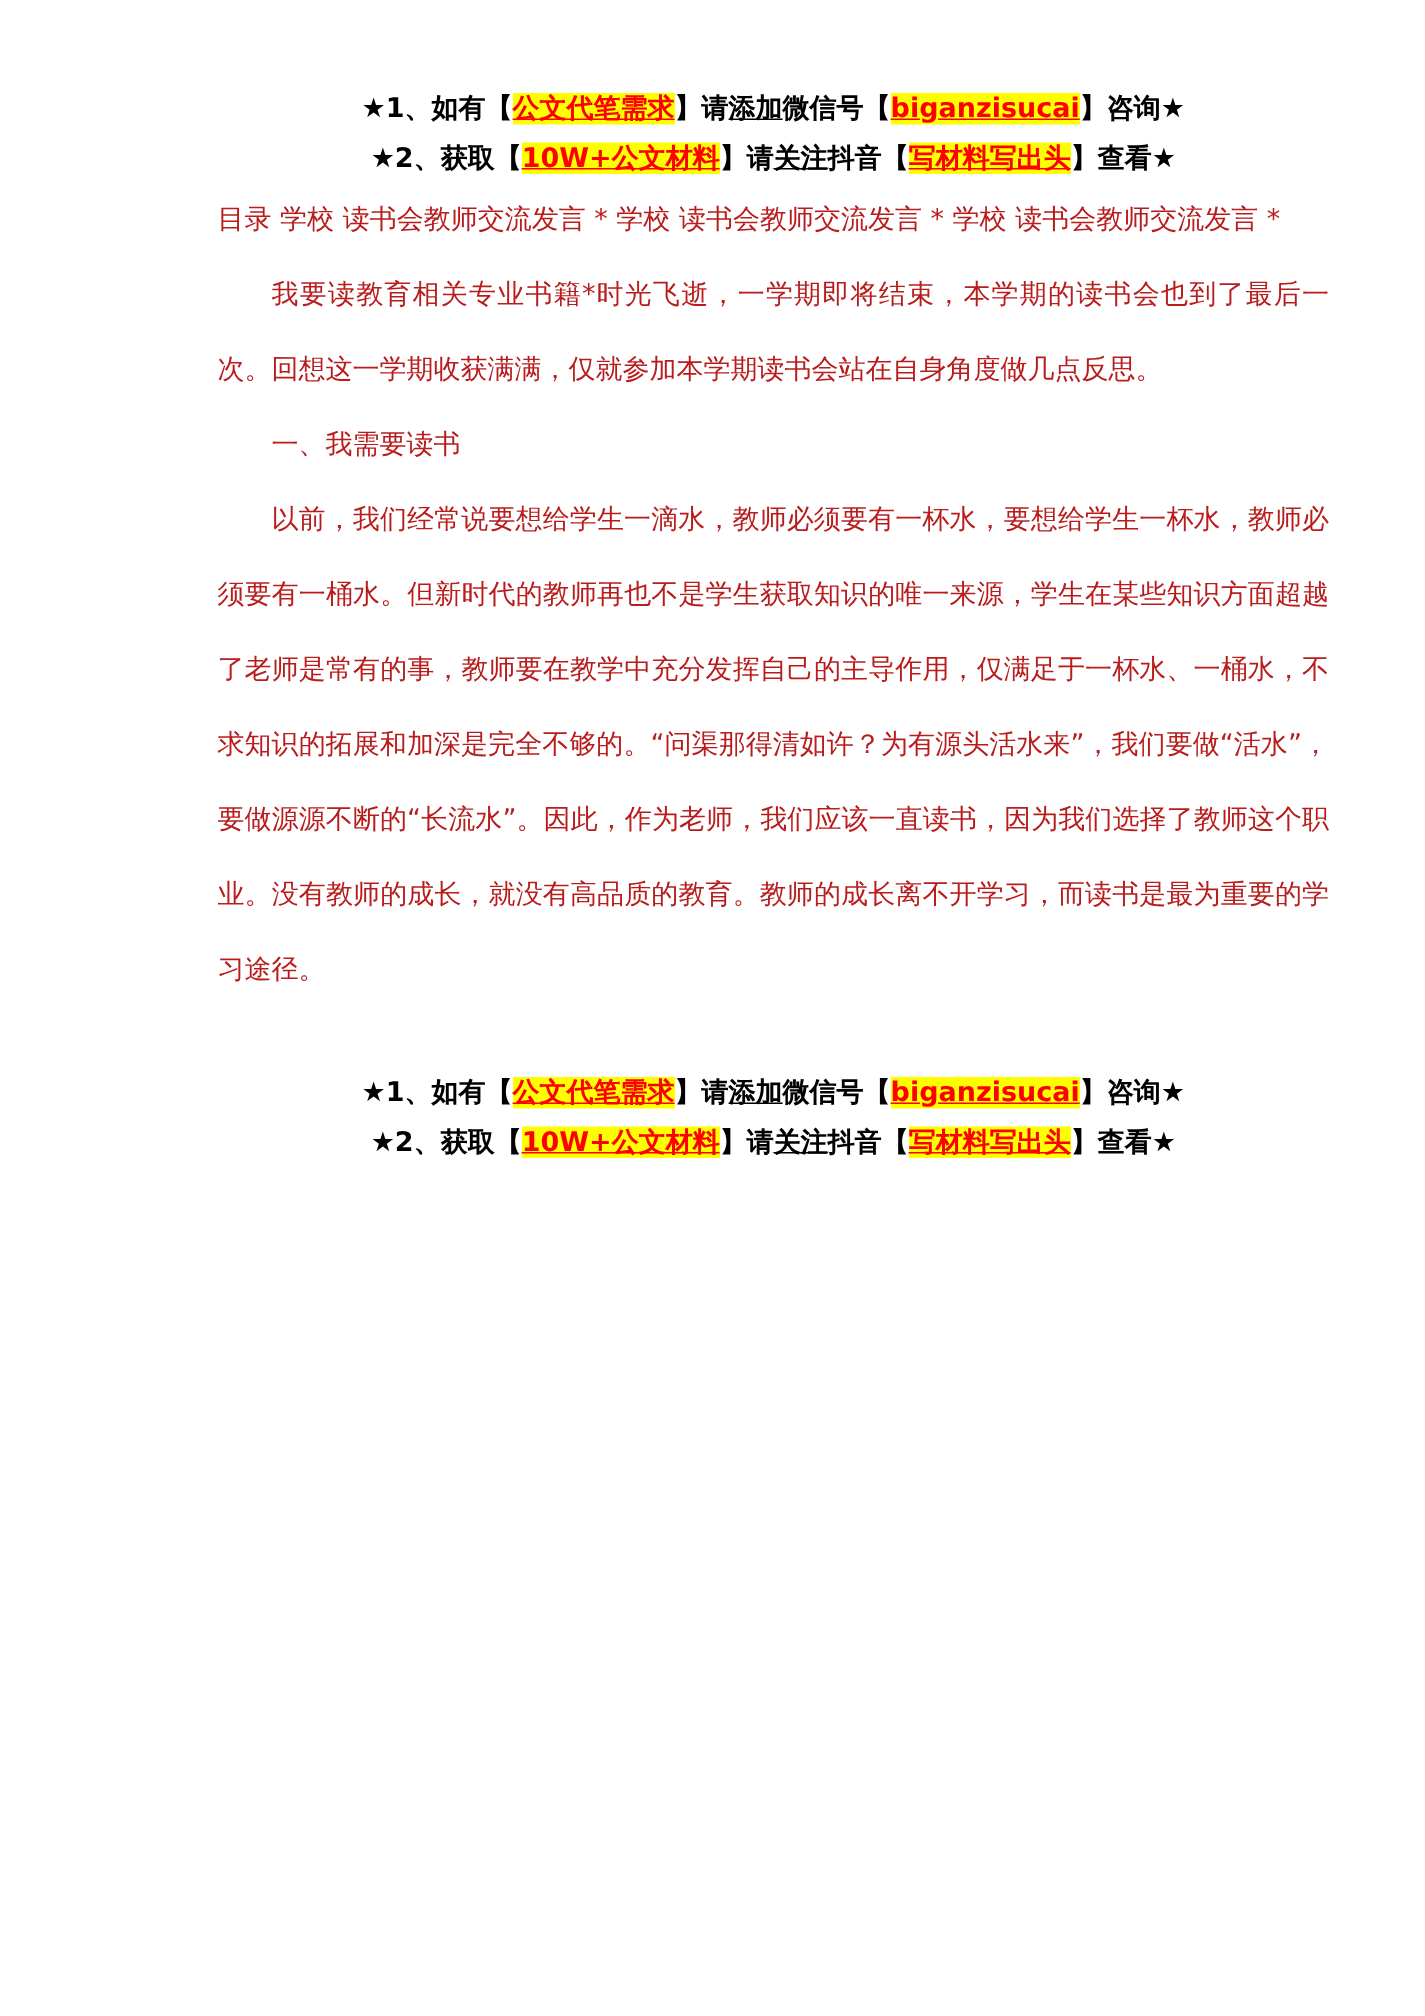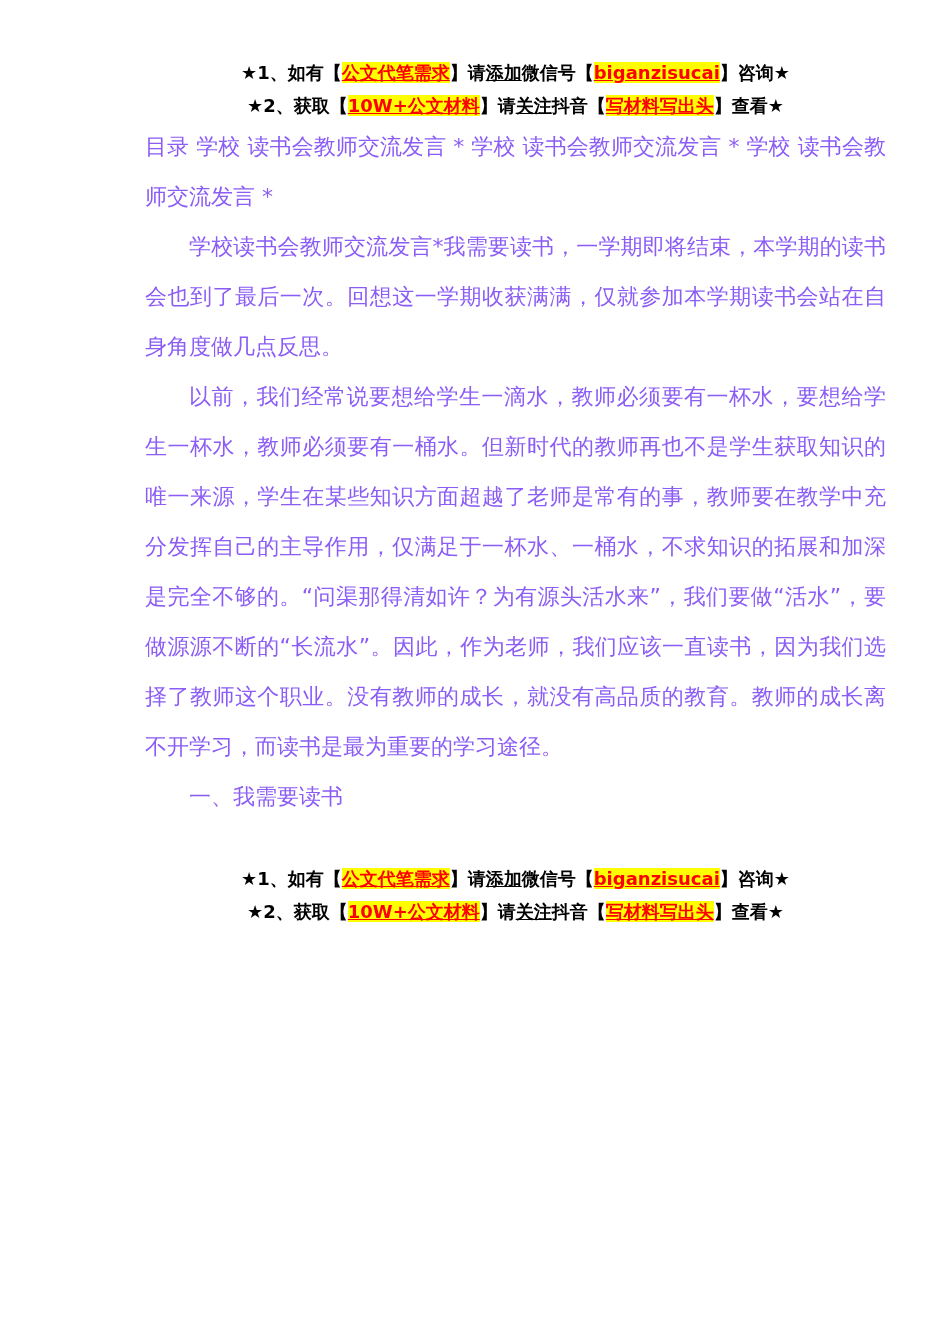--- a/index.html
+++ b/index.html
@@ -30,23 +30,23 @@
   }
   .ad-banner .hl {
     color: #ff0000;
     background: #ffff00;
     text-decoration: underline;
   }
   .ad-banner .ul {
     text-decoration: underline;
   }
   .doc {
-    font-size: 22px;
+    font-size: 18px;
     line-height: 50px;
-    color: #8b5cf6;
+    color: #b91c1c;
     text-align: justify;
   }
   .doc p {
     margin: 0;
     padding: 0;
   }
   .doc p.indent {
     text-indent: 2em;
   }
   .ad-banner.bottom {
@@ -62,23 +62,23 @@
     <div>
       <span>★1、如有【</span><span class="hl">公文代笔需求</span><span>】请</span><span class="ul">添加</span><span>微信号【</span><span class="hl">biganzisucai</span><span>】咨询★</span>
     </div>
     <div>
       <span>★2、获取【</span><span class="hl">10W+公文材料</span><span>】请</span><span class="ul">关注</span><span>抖音【</span><span class="hl">写材料写出头</span><span>】查看★</span>
     </div>
   </div>
 
   <div class="doc">
     <p>目录 学校 读书会教师交流发言 * 学校 读书会教师交流发言 * 学校 读书会教师交流发言 *</p>
-    <p class="indent">学校读书会教师交流发言*我需要读书，一学期即将结束，本学期的读书会也到了最后一次。回想这一学期收获满满，仅就参加本学期读书会站在自身角度做几点反思。</p>
+    <p class="indent">我要读教育相关专业书籍*时光飞逝，一学期即将结束，本学期的读书会也到了最后一次。回想这一学期收获满满，仅就参加本学期读书会站在自身角度做几点反思。</p>
+    <p class="indent">一、我需要读书</p>
     <p class="indent">以前，我们经常说要想给学生一滴水，教师必须要有一杯水，要想给学生一杯水，教师必须要有一桶水。但新时代的教师再也不是学生获取知识的唯一来源，学生在某些知识方面超越了老师是常有的事，教师要在教学中充分发挥自己的主导作用，仅满足于一杯水、一桶水，不求知识的拓展和加深是完全不够的。“问渠那得清如许？为有源头活水来”，我们要做“活水”，要做源源不断的“长流水”。因此，作为老师，我们应该一直读书，因为我们选择了教师这个职业。没有教师的成长，就没有高品质的教育。教师的成长离不开学习，而读书是最为重要的学习途径。</p>
-    <p class="indent">一、我需要读书</p>
   </div>
 
   <div class="ad-banner bottom">
     <div>
       <span>★1、如有【</span><span class="hl">公文代笔需求</span><span>】请</span><span class="ul">添加</span><span>微信号【</span><span class="hl">biganzisucai</span><span>】咨询★</span>
     </div>
     <div>
       <span>★2、获取【</span><span class="hl">10W+公文材料</span><span>】请</span><span class="ul">关注</span><span>抖音【</span><span class="hl">写材料写出头</span><span>】查看★</span>
     </div>
   </div>

